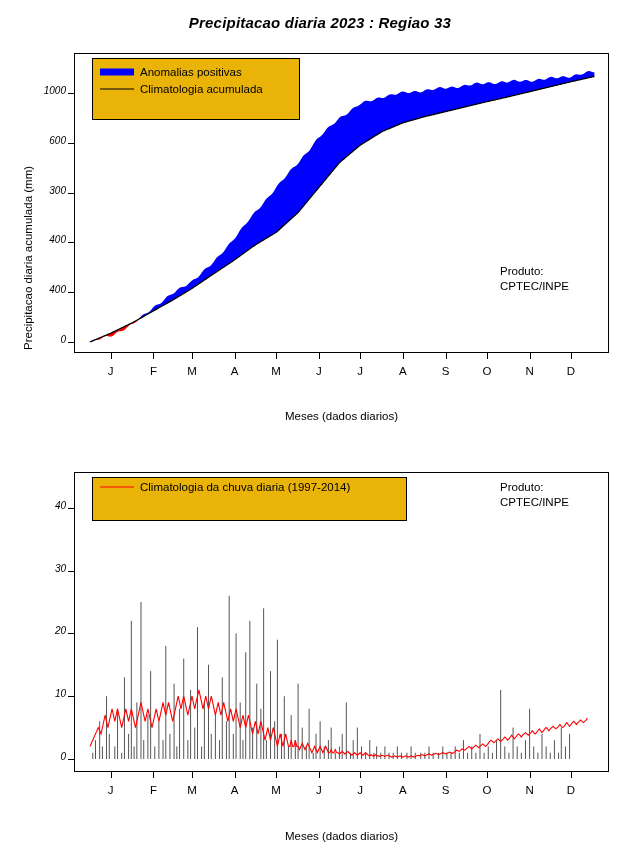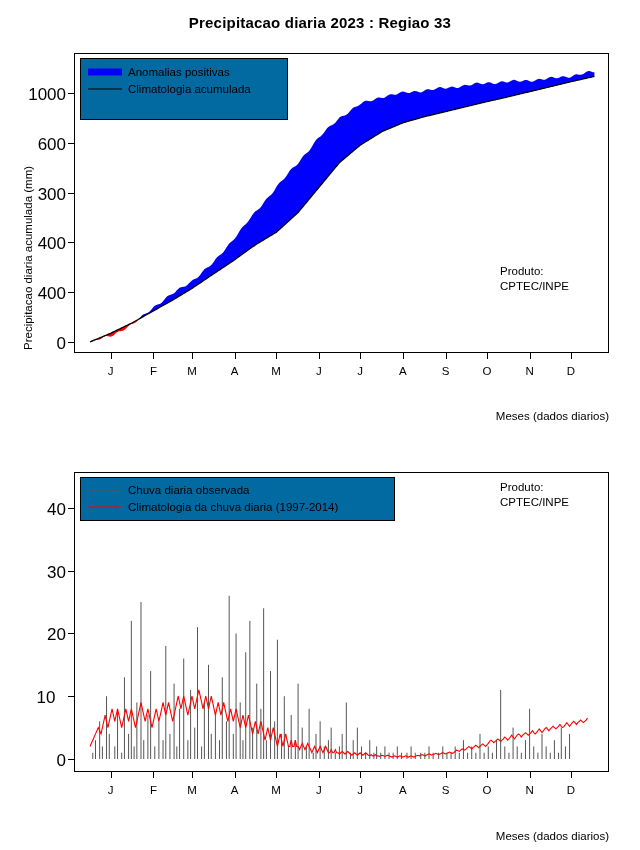--- a/index.html
+++ b/index.html
@@ -22,20 +22,21 @@
   }
   .chart-title {
     position: absolute;
     top: 14px;
     left: 0;
     width: 640px;
     text-align: center;
     font-size: 15px;
     font-weight: bold;
     letter-spacing: 0.2px;
+    font-style: italic;
   }
   
   .panel {
     position: absolute;
   }
   .plot-frame {
     position: absolute;
     border: 1px solid #000000;
     box-sizing: border-box;
     background: #ffffff;
@@ -44,44 +45,46 @@
   .ylab {
     position: absolute;
     font-size: 11.5px;
     transform-origin: 0 0;
     transform: rotate(-90deg);
     white-space: nowrap;
   }
   .xlab {
     position: absolute;
     font-size: 11.5px;
+    text-align: center;
+    white-space: nowrap;
+  }
+  .tick-label {
+    position: absolute;
+    font-size: 11.5px;
+    text-align: center;
+    white-space: nowrap;
+  }
+  .ytick-label {
+    position: absolute;
+    font-size: 10px;
     text-align: right;
     white-space: nowrap;
-  }
-  .tick-label {
-    position: absolute;
-    font-size: 11.5px;
-    text-align: center;
-    white-space: nowrap;
-  }
-  .ytick-label {
-    position: absolute;
-    font-size: 17px;
-    text-align: right;
-    white-space: nowrap;
+    font-style: italic;
   }
   .tick-mark {
     position: absolute;
     background: #000000;
   }
   .legend-box {
     position: absolute;
     border: 1px solid #000000;
-    background: #0369a1;
+    background: #eab308;
     box-sizing: border-box;
+    margin-left: 12px;
   }
   .legend-row {
     position: relative;
     height: 17px;
     display: flex;
     align-items: center;
   }
   .legend-key {
     width: 34px;
     height: 10px;
@@ -328,21 +331,21 @@
             <line x1="494.572602739726" y1="286" x2="494.572602739726" y2="260.8837209302326"></line>
           </g>
           <polyline points="15,273.4418604651163 16.378082191780823,270.30232558139534 17.756164383561643,267.16279069767444 19.134246575342466,264.0232558139535 20.512328767123286,260.8837209302326 21.89041095890411,257.74418604651163 23.268493150684932,254.6046511627907 24.646575342465752,257.74418604651163 26.024657534246575,260.8837209302326 27.4027397260274,254.6046511627907 28.78082191780822,248.32558139534882 30.15890410958904,242.04651162790697 31.53698630136986,248.32558139534882 32.915068493150685,254.6046511627907 34.293150684931504,248.32558139534882 35.671232876712324,242.04651162790697 37.04931506849315,235.7674418604651 38.42739726027398,242.04651162790697 39.8054794520548,248.32558139534882 41.18356164383562,242.04651162790697 42.56164383561644,235.7674418604651 43.939726027397256,242.04651162790697 45.31780821917808,248.32558139534882 46.69589041095891,254.6046511627907 48.07397260273972,248.32558139534882 49.45205479452055,242.04651162790697 50.83013698630137,235.7674418604651 52.208219178082196,242.04651162790697 53.586301369863016,248.32558139534882 54.96438356164384,242.04651162790697 56.342465753424655,235.7674418604651 57.72054794520548,242.04651162790697 59.0986301369863,248.32558139534882 60.47671232876713,254.6046511627907 61.85479452054795,248.32558139534882 63.23287671232877,242.04651162790697 64.6109589041096,235.7674418604651 65.98904109589041,229.48837209302326 67.36712328767123,235.7674418604651 68.74520547945207,242.04651162790697 70.12328767123287,248.32558139534882 71.50136986301371,242.04651162790697 72.87945205479451,235.7674418604651 74.25753424657535,242.04651162790697 75.63561643835617,248.32558139534882 77.01369863013699,254.6046511627907 78.39178082191782,248.32558139534882 79.76986301369863,242.04651162790697 81.14794520547945,235.7674418604651 82.52602739726028,242.04651162790697 83.9041095890411,248.32558139534882 85.28219178082192,242.04651162790697 86.66027397260274,235.7674418604651 88.03835616438356,229.48837209302326 89.41643835616439,235.7674418604651 90.7945205479452,242.04651162790697 92.17260273972603,235.7674418604651 93.55068493150685,229.48837209302326 94.92876712328768,235.7674418604651 96.30684931506849,242.04651162790697 97.68493150684931,248.32558139534882 99.06301369863014,242.04651162790697 100.44109589041096,235.7674418604651 101.81917808219178,229.48837209302326 103.1972602739726,223.2093023255814 104.57534246575342,229.48837209302326 105.95342465753426,235.7674418604651 107.33150684931506,229.48837209302326 108.7095890410959,223.2093023255814 110.08767123287672,229.48837209302326 111.46575342465754,235.7674418604651 112.84383561643835,242.04651162790697 114.22191780821917,235.7674418604651 115.60000000000001,229.48837209302326 116.97808219178083,223.2093023255814 118.35616438356163,229.48837209302326 119.73424657534247,235.7674418604651 121.11232876712329,229.48837209302326 122.49041095890412,223.2093023255814 123.86849315068493,216.93023255813955 125.24657534246575,223.2093023255814 126.62465753424658,229.48837209302326 128.00273972602741,235.7674418604651 129.38082191780822,229.48837209302326 130.75890410958903,223.2093023255814 132.13698630136986,229.48837209302326 133.5150684931507,235.7674418604651 134.8931506849315,229.48837209302326 136.27123287671233,223.2093023255814 137.64931506849314,229.48837209302326 139.02739726027397,235.7674418604651 140.4054794520548,242.04651162790697 141.78356164383564,235.7674418604651 143.16164383561645,229.48837209302326 144.53972602739725,235.7674418604651 145.91780821917808,242.04651162790697 147.2958904109589,235.7674418604651 148.67397260273972,229.48837209302326 150.05205479452056,235.7674418604651 151.43013698630136,242.04651162790697 152.8082191780822,248.32558139534882 154.186301369863,242.04651162790697 155.56438356164384,235.7674418604651 156.94246575342467,242.04651162790697 158.32054794520548,248.32558139534882 159.69863013698628,242.04651162790697 161.07671232876712,235.7674418604651 162.45479452054795,242.04651162790697 163.83287671232878,248.32558139534882 165.2109589041096,254.6046511627907 166.5890410958904,248.32558139534882 167.96712328767126,242.04651162790697 169.34520547945206,248.32558139534882 170.72328767123287,254.6046511627907 172.1013698630137,248.32558139534882 173.4794520547945,242.04651162790697 174.85753424657537,248.32558139534882 176.23561643835617,254.6046511627907 177.61369863013698,260.8837209302326 178.9917808219178,254.6046511627907 180.36986301369862,248.32558139534882 181.74794520547945,254.6046511627907 183.1260273972603,260.8837209302326 184.5041095890411,254.6046511627907 185.88219178082193,248.32558139534882 187.26027397260273,254.6046511627907 188.63835616438357,260.8837209302326 190.0164383561644,267.16279069767444 191.3945205479452,260.8837209302326 192.772602739726,254.6046511627907 194.15068493150685,260.8837209302326 195.52876712328768,267.16279069767444 196.9068493150685,260.8837209302326 198.28493150684932,254.6046511627907 199.66301369863012,260.8837209302326 201.04109589041096,267.16279069767444 202.4191780821918,273.4418604651163 203.7972602739726,267.16279069767444 205.17534246575343,260.8837209302326 206.55342465753424,267.16279069767444 207.93150684931507,273.4418604651163 209.3095890410959,267.16279069767444 210.6876712328767,260.8837209302326 212.06575342465754,267.16279069767444 213.44383561643835,273.4418604651163 214.82191780821915,273.4418604651163 216.20000000000002,267.16279069767444 217.57808219178082,273.4418604651163 218.95616438356166,273.4418604651163 220.33424657534246,267.16279069767444 221.71232876712327,273.4418604651163 223.09041095890413,273.4418604651163 224.46849315068494,276.5813953488372 225.84657534246574,273.4418604651163 227.22465753424657,270.30232558139534 228.60273972602738,273.4418604651163 229.98082191780824,276.5813953488372 231.35890410958905,273.4418604651163 232.73698630136985,270.30232558139534 234.1150684931507,273.4418604651163 235.4931506849315,276.5813953488372 236.87123287671233,279.72093023255815 238.24931506849316,276.5813953488372 239.62739726027397,273.4418604651163 241.0054794520548,276.5813953488372 242.3835616438356,279.72093023255815 243.76164383561644,276.5813953488372 245.13972602739727,273.4418604651163 246.51780821917808,276.5813953488372 247.89589041095888,279.72093023255815 249.27397260273972,276.5813953488372 250.65205479452055,273.4418604651163 252.0301369863014,276.5813953488372 253.4082191780822,279.72093023255815 254.786301369863,279.72093023255815 256.16438356164383,276.5813953488372 257.54246575342466,279.72093023255815 258.9205479452055,279.72093023255815 260.2986301369863,276.5813953488372 261.6767123287671,279.72093023255815 263.05479452054794,279.72093023255815 264.4328767123288,280.9767441860465 265.8109589041096,279.72093023255815 267.18904109589045,278.4651162790698 268.5671232876713,279.72093023255815 269.94520547945206,280.9767441860465 271.3232876712329,279.72093023255815 272.7013698630137,278.4651162790698 274.0794520547945,279.72093023255815 275.45753424657534,280.9767441860465 276.83561643835617,282.2325581395349 278.21369863013695,280.9767441860465 279.5917808219178,279.72093023255815 280.96986301369867,280.9767441860465 282.34794520547945,282.2325581395349 283.7260273972603,280.9767441860465 285.1041095890411,279.72093023255815 286.4821917808219,280.9767441860465 287.8602739726027,282.2325581395349 289.23835616438356,280.9767441860465 290.6164383561644,279.72093023255815 291.99452054794517,280.9767441860465 293.372602739726,282.2325581395349 294.7506849315069,282.86046511627904 296.1287671232877,281.6046511627907 297.5068493150685,282.86046511627904 298.88493150684934,282.86046511627904 300.2630136986301,281.6046511627907 301.64109589041095,282.86046511627904 303.0191780821918,282.86046511627904 304.39726027397256,283.48837209302326 305.7753424657534,282.86046511627904 307.15342465753423,282.2325581395349 308.53150684931506,282.86046511627904 309.9095890410959,283.48837209302326 311.28767123287673,282.86046511627904 312.66575342465757,282.2325581395349 314.04383561643834,282.86046511627904 315.4219178082192,283.48837209302326 316.8,284.1162790697674 318.1780821917808,283.48837209302326 319.5561643835616,282.86046511627904 320.9342465753425,283.48837209302326 322.3123287671233,284.1162790697674 323.6904109589041,283.48837209302326 325.06849315068496,282.86046511627904 326.44657534246574,283.48837209302326 327.82465753424657,284.1162790697674 329.2027397260274,283.48837209302326 330.5808219178082,282.86046511627904 331.958904109589,283.48837209302326 333.33698630136985,284.1162790697674 334.71506849315074,283.48837209302326 336.0931506849315,282.86046511627904 337.47123287671235,283.48837209302326 338.8493150684932,284.1162790697674 340.22739726027396,283.48837209302326 341.6054794520548,282.86046511627904 342.9835616438356,282.2325581395349 344.3616438356164,282.86046511627904 345.73972602739724,282.2325581395349 347.1178082191781,281.6046511627907 348.4958904109589,282.2325581395349 349.87397260273974,282.86046511627904 351.2520547945206,282.2325581395349 352.63013698630135,281.6046511627907 354.0082191780822,280.9767441860465 355.386301369863,281.6046511627907 356.76438356164385,282.2325581395349 358.14246575342463,281.6046511627907 359.52054794520546,280.9767441860465 360.8986301369863,280.3488372093023 362.27671232876713,280.9767441860465 363.65479452054797,281.6046511627907 365.0328767123288,280.9767441860465 366.4109589041096,280.3488372093023 367.7890410958904,279.72093023255815 369.16712328767125,280.3488372093023 370.545205479452,280.9767441860465 371.92328767123286,280.3488372093023 373.3013698630137,279.72093023255815 374.67945205479447,279.09302325581393 376.05753424657536,279.72093023255815 377.4356164383562,280.3488372093023 378.813698630137,279.72093023255815 380.1917808219178,278.4651162790698 381.56986301369864,277.2093023255814 382.94794520547947,277.83720930232556 384.32602739726025,278.4651162790698 385.7041095890411,277.2093023255814 387.0821917808219,275.95348837209303 388.4602739726027,276.5813953488372 389.8383561643836,277.2093023255814 391.2164383561644,275.95348837209303 392.5945205479452,274.69767441860466 393.972602739726,273.4418604651163 395.35068493150686,274.69767441860466 396.72876712328764,275.95348837209303 398.1068493150685,274.69767441860466 399.4849315068493,273.4418604651163 400.86301369863014,272.1860465116279 402.2410958904109,273.4418604651163 403.6191780821918,274.69767441860466 404.99726027397264,273.4418604651163 406.3753424657534,272.1860465116279 407.75342465753425,270.93023255813955 409.1315068493151,272.1860465116279 410.50958904109586,273.4418604651163 411.8876712328767,272.1860465116279 413.26575342465753,270.30232558139534 414.6438356164383,268.4186046511628 416.02191780821914,267.16279069767444 417.40000000000003,268.4186046511628 418.7780821917808,269.6744186046512 420.15616438356165,268.4186046511628 421.5342465753425,267.16279069767444 422.9123287671233,265.90697674418607 424.2904109589041,267.16279069767444 425.6684931506849,268.4186046511628 427.04657534246576,267.16279069767444 428.42465753424653,265.90697674418607 429.8027397260274,264.0232558139535 431.18082191780826,265.27906976744185 432.55890410958904,267.16279069767444 433.93698630136987,265.90697674418607 435.3150684931507,264.0232558139535 436.6931506849315,262.13953488372096 438.0712328767123,264.0232558139535 439.44931506849315,265.90697674418607 440.8273972602739,264.0232558139535 442.20547945205476,262.13953488372096 443.58356164383565,260.8837209302326 444.9616438356165,262.13953488372096 446.33972602739726,264.0232558139535 447.7178082191781,262.13953488372096 449.09589041095893,260.8837209302326 450.4739726027397,259.62790697674416 451.85205479452054,260.8837209302326 453.2301369863014,262.13953488372096 454.60821917808215,260.8837209302326 455.986301369863,259.62790697674416 457.3643835616439,257.74418604651163 458.74246575342465,259.62790697674416 460.1205479452055,260.8837209302326 461.4986301369863,259.62790697674416 462.8767123287671,257.74418604651163 464.25479452054793,255.86046511627907 465.63287671232877,257.74418604651163 467.0109589041096,259.62790697674416 468.3890410958904,257.74418604651163 469.7671232876712,255.86046511627907 471.1452054794521,254.6046511627907 472.5232876712329,255.86046511627907 473.9013698630137,257.74418604651163 475.27945205479455,255.86046511627907 476.6575342465753,254.6046511627907 478.03561643835616,253.34883720930233 479.413698630137,254.6046511627907 480.79178082191777,255.86046511627907 482.1698630136986,254.6046511627907 483.54794520547944,253.34883720930233 484.92602739726027,251.46511627906978 486.3041095890411,253.34883720930233 487.68219178082194,254.6046511627907 489.0602739726028,253.34883720930233 490.43835616438355,251.46511627906978 491.8164383561644,249.58139534883722 493.1945205479452,251.46511627906978 494.572602739726,253.34883720930233 495.9506849315068,251.46511627906978 497.32876712328766,249.58139534883722 498.7068493150685,248.32558139534882 500.08493150684933,249.58139534883722 501.46301369863016,251.46511627906978 502.84109589041094,249.58139534883722 504.2191780821918,248.32558139534882 505.5972602739726,247.06976744186045 506.97534246575344,248.32558139534882 508.3534246575342,249.58139534883722 509.73150684931505,248.32558139534882 511.1095890410959,247.06976744186045 512.4876712328767,245.18604651162792" fill="none" stroke="#ff0000" stroke-width="1.1"></polyline>
         </svg>
     </div>
 
     <div id="botYTicks">
         <div class="tick-mark" style="left: 68px; top: 304px; width: 6px; height: 1px;"></div>
         <div class="ytick-label" style="left: 26px; top: 296px; width: 40px;">0</div>
         <div class="tick-mark" style="left: 68px; top: 241.209px; width: 6px; height: 1px;"></div>
-        <div class="ytick-label" style="left: 26px; top: 233.209px; width: 40px; text-align: center;">10</div>
+        <div class="ytick-label" style="left: 26px; top: 233.209px; width: 40px;">10</div>
         <div class="tick-mark" style="left: 68px; top: 178.419px; width: 6px; height: 1px;"></div>
         <div class="ytick-label" style="left: 26px; top: 170.419px; width: 40px;">20</div>
         <div class="tick-mark" style="left: 68px; top: 115.628px; width: 6px; height: 1px;"></div>
         <div class="ytick-label" style="left: 26px; top: 107.628px; width: 40px;">30</div>
         <div class="tick-mark" style="left: 68px; top: 52.8372px; width: 6px; height: 1px;"></div>
         <div class="ytick-label" style="left: 26px; top: 44.8372px; width: 40px;">40</div>
       </div>
 
     <div id="botXTicks">
         <div class="tick-mark" style="left: 110.671px; top: 317px; width: 1px; height: 6px;"></div>
@@ -367,26 +370,20 @@
         <div class="tick-label" style="left: 466.888px; top: 329px; width: 40px;">O</div>
         <div class="tick-mark" style="left: 529.608px; top: 317px; width: 1px; height: 6px;"></div>
         <div class="tick-label" style="left: 509.608px; top: 329px; width: 40px;">N</div>
         <div class="tick-mark" style="left: 570.951px; top: 317px; width: 1px; height: 6px;"></div>
         <div class="tick-label" style="left: 550.951px; top: 329px; width: 40px;">D</div>
       </div>
 
     <div class="xlab" style="left:74px; top:375px; width:535px;">Meses (dados diarios)</div>
 
     <div class="legend-box" style="left:80px; top:22px; width:315px; height:44px;">
-      <div class="legend-row" style="margin-top:3px;">
-        <span class="legend-key">
-          <span class="bar" style="height:1px;background:#555555;"></span>
-        </span>
-        <span class="legend-text">Chuva diaria observada</span>
-      </div>
       <div class="legend-row">
         <span class="legend-key">
           <span class="bar" style="height:1px;background:#ff0000;"></span>
         </span>
         <span class="legend-text">Climatologia da chuva diaria (1997-2014)</span>
       </div>
     </div>
 
     <div class="produto" style="left:500px; top:25px;">
       <div>Produto:</div>

